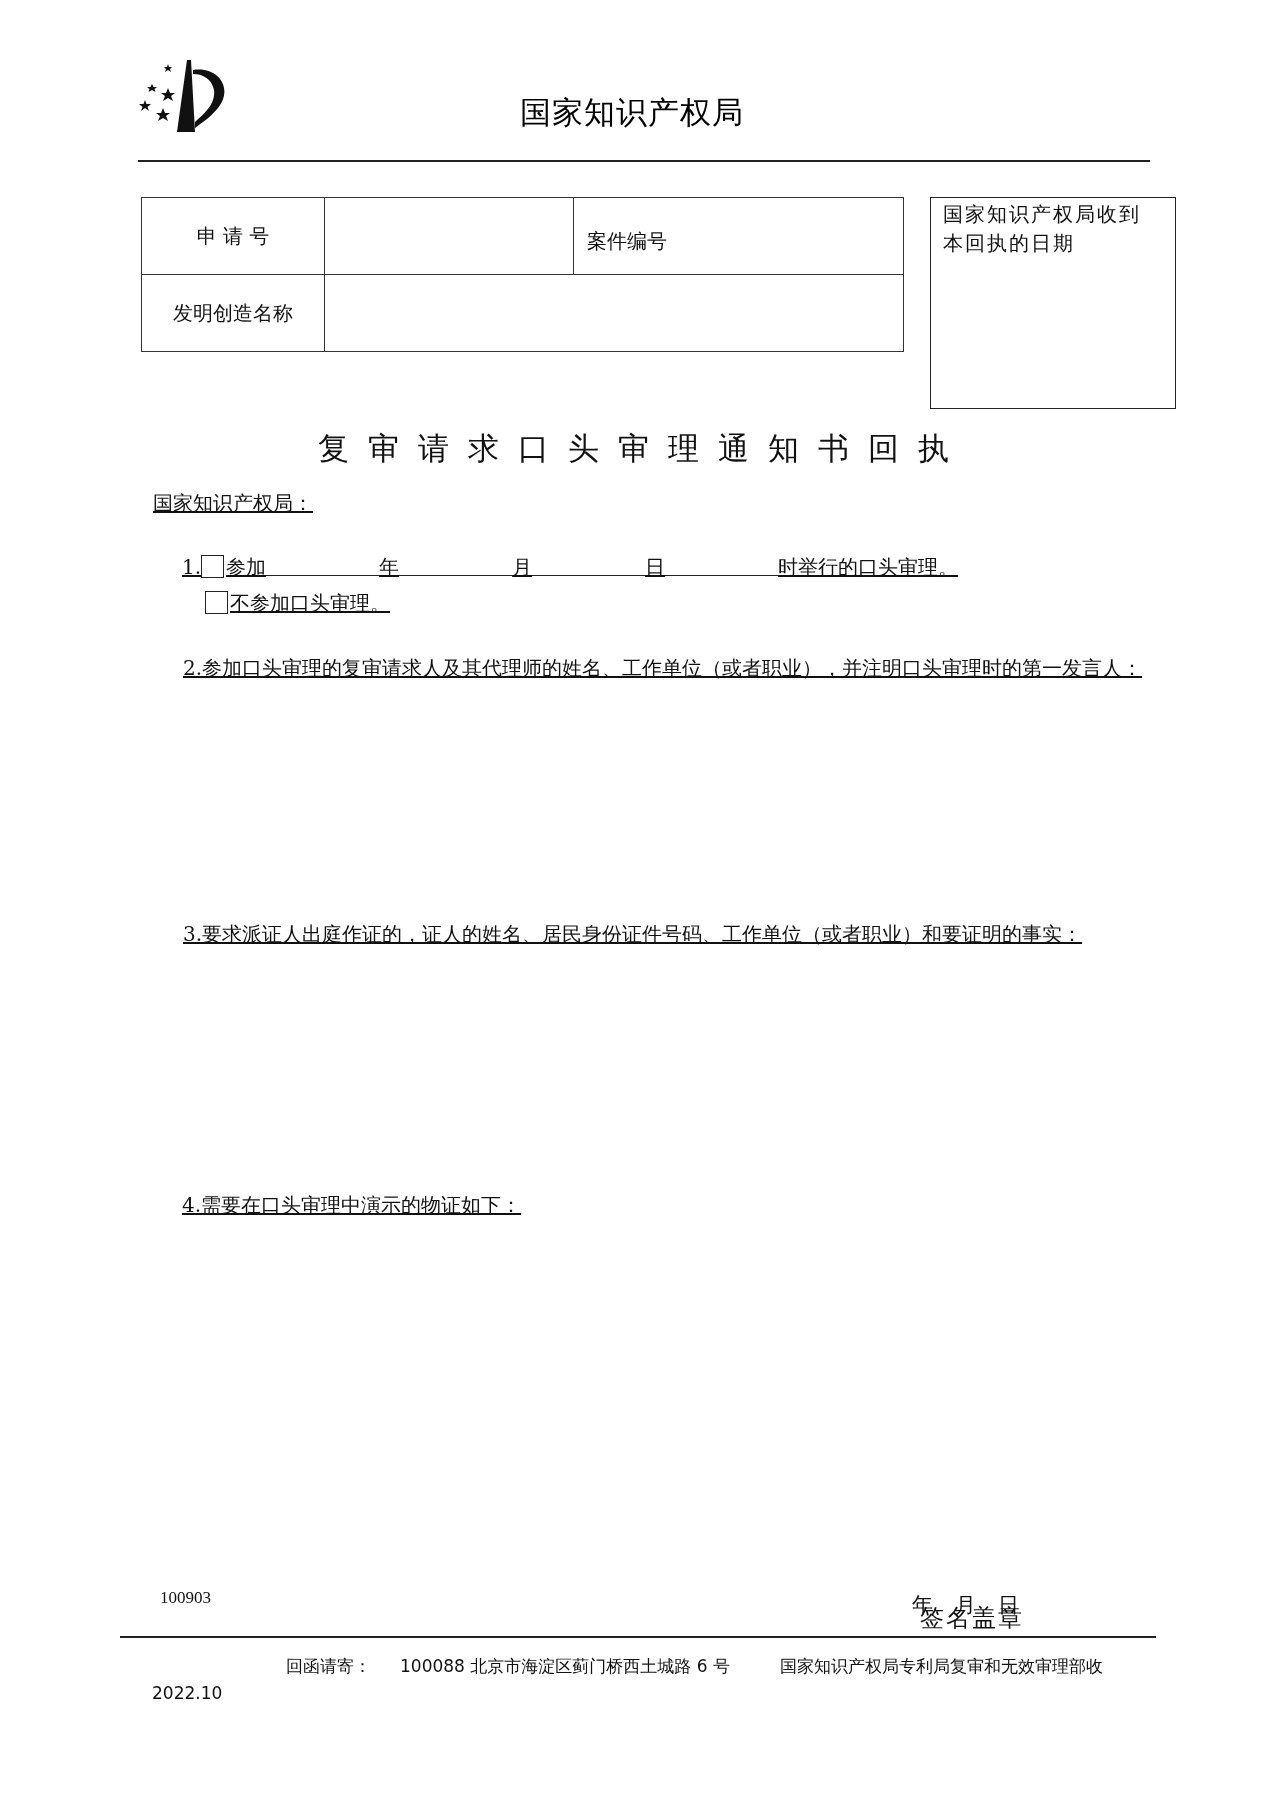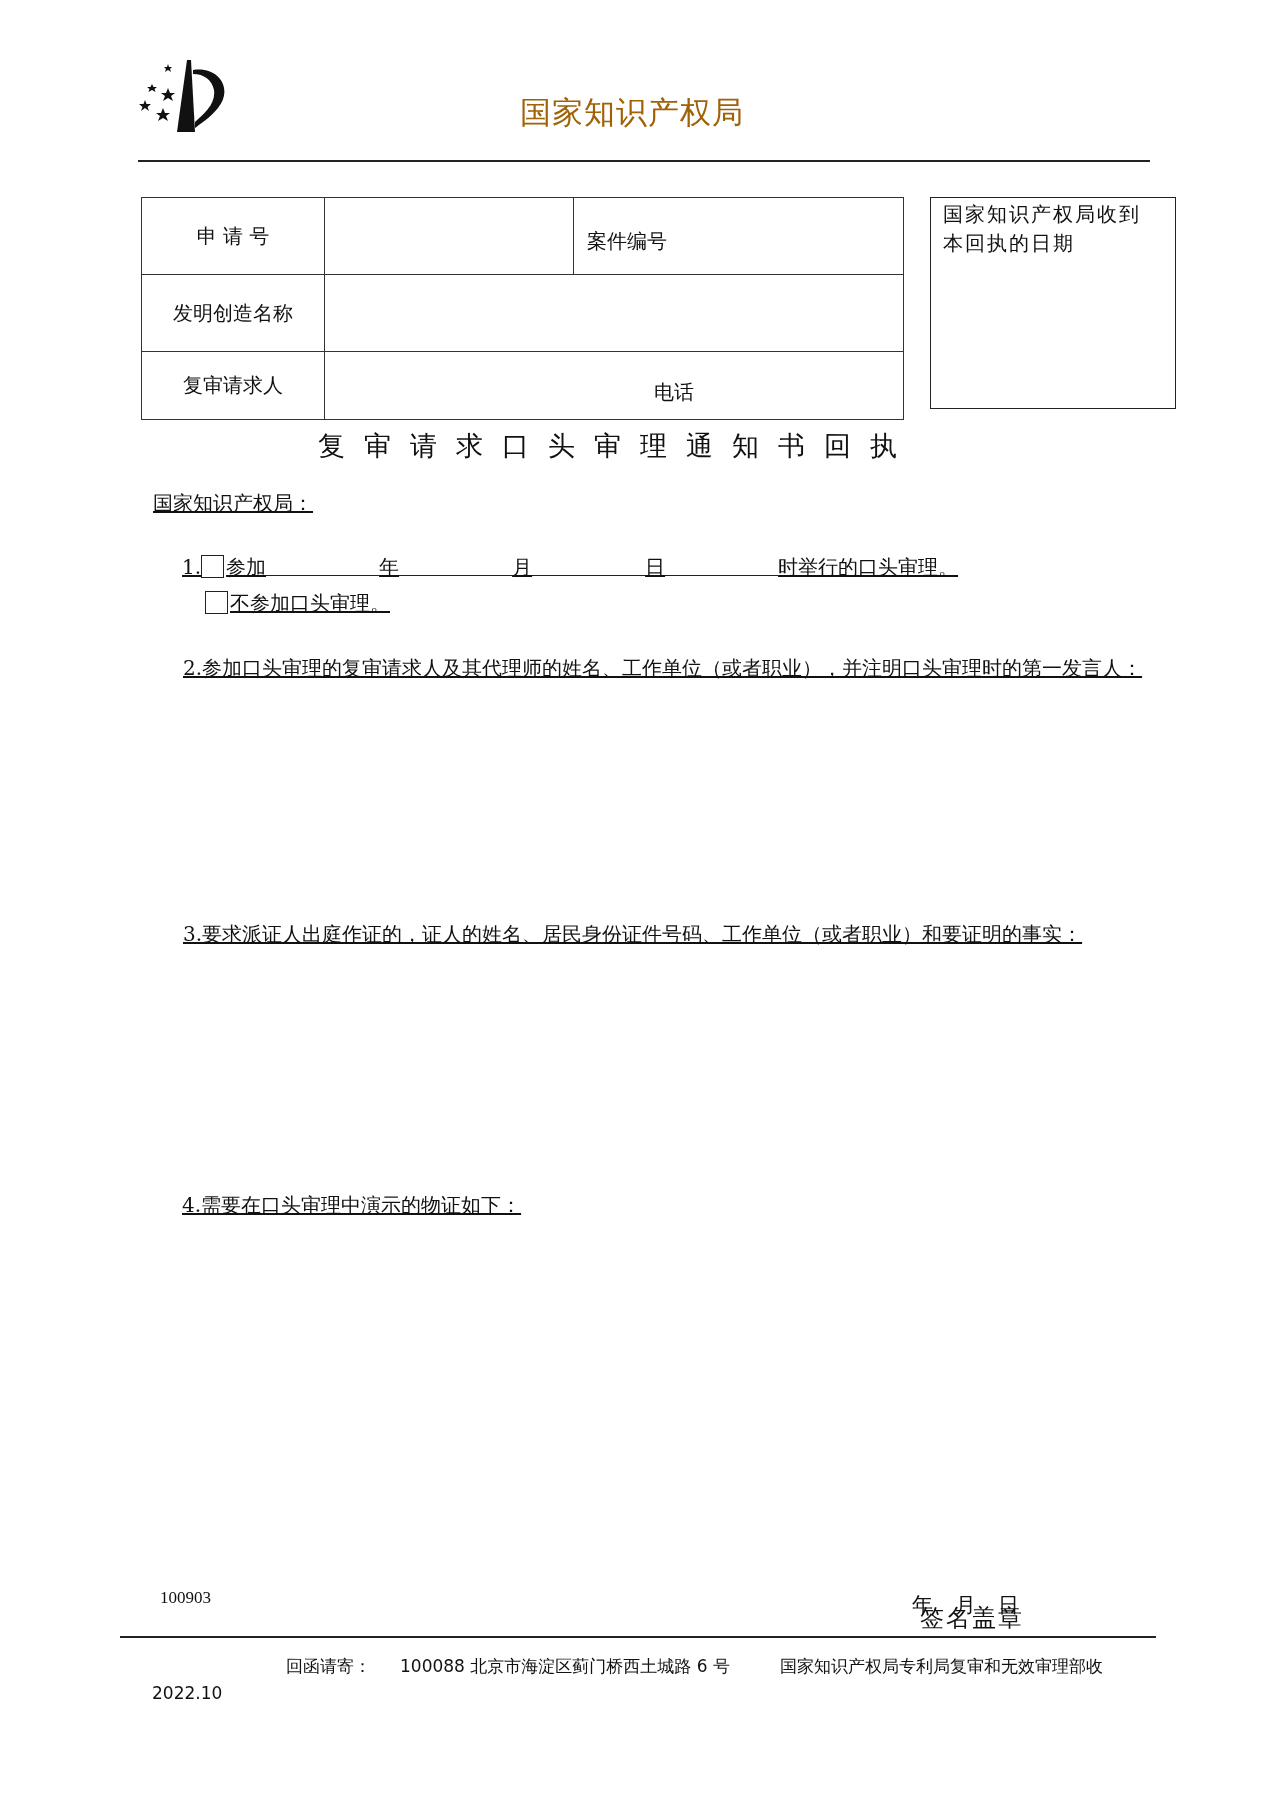--- a/index.html
+++ b/index.html
@@ -1,33 +1,33 @@
 <!DOCTYPE html>
 <html><head>
 <meta charset="utf-8">
 <style>
   html, body { margin:0; padding:0; background:#ffffff; }
   body { width:1280px; height:1810px; position:relative; overflow:hidden; color:#111; font-family:"DejaVu Sans", sans-serif; }
   .abs { position:absolute; }
   .logo { left:138px; top:58px; width:95px; height:74px; }
-  .org-title { left:520px; top:92px; font-size:31px; letter-spacing:1px; color:#a16207; }
+  .org-title { left:520px; top:92px; font-size:31px; letter-spacing:1px; color:#000000; }
   .hr-top { left:138px; top:160px; width:1012px; height:0; border-top:2px solid #222; }
 
   table.info { position:absolute; left:141px; top:197px; width:763px; border-collapse:collapse; font-size:20px; }
   table.info td { border:1.6px solid #333; padding:0; vertical-align:middle; }
   td.lbl { width:182px; text-align:center; }
   .r1 td { height:66px; }
   .r2 td { height:76px; }
   .r3 td { height:67px; }
   .case-cell { padding-left:13px !important; padding-top:10px !important; }
   .phone { display:block; text-align:center; padding-left:120px; padding-top:14px; }
 
   .recv-box { left:930px; top:197px; width:246px; height:212px; border:1.8px solid #222; font-size:20px; line-height:29px; padding:2px 0 0 12px; box-sizing:border-box; letter-spacing:2px; font-family:"DejaVu Serif", serif; }
 
-  .doc-title { left:318px; top:428px; font-size:27px; letter-spacing:19px; font-weight:normal; }
+  .doc-title { left:318px; top:428px; font-size:31px; letter-spacing:19px; font-weight:normal; }
   .salutation { left:153px; top:483px; font-size:20px; }
 
   .body-text { font-size:20px; line-height:40px; font-family:"DejaVu Serif", serif;text-decoration:underline; }
   .item1 { left:182px; top:547px; }
   .item1b { left:205px; top:583px; }
   .cb { display:inline-block; width:23px; height:23px; border:1.8px solid #222; vertical-align:-4px; margin-right:2px; box-sizing:border-box; }
   .blank { display:inline-block; width:113px; border-bottom:1.8px solid #222; height:20px; vertical-align:-2px; }
 
   .para { left:141px; width:1012px; text-indent:42px; }
   .p2 { top:648px; }
@@ -73,27 +73,20 @@
     <td style="width:248px;"></td>
     <td class="case-cell">
       <span>案件编号</span>
       <span></span>
     </td>
   </tr>
   <tr class="r2">
     <td class="lbl">发明创造名称</td>
     <td colspan="2"></td>
   </tr>
-  <tr class="r3">
-    <td class="lbl">复审请求人</td>
-    <td colspan="2">
-      <span></span>
-      <span class="phone">电话</span>
-    </td>
-  </tr>
 </tbody>
   </table>
 
 <div class="abs recv-box">
   <div>国家知识产权局收到</div>
   <div>本回执的日期</div>
 </div>
 
 <div class="abs doc-title">复审请求口头审理通知书回执</div>
 <div class="abs salutation body-text">国家知识产权局：</div>

